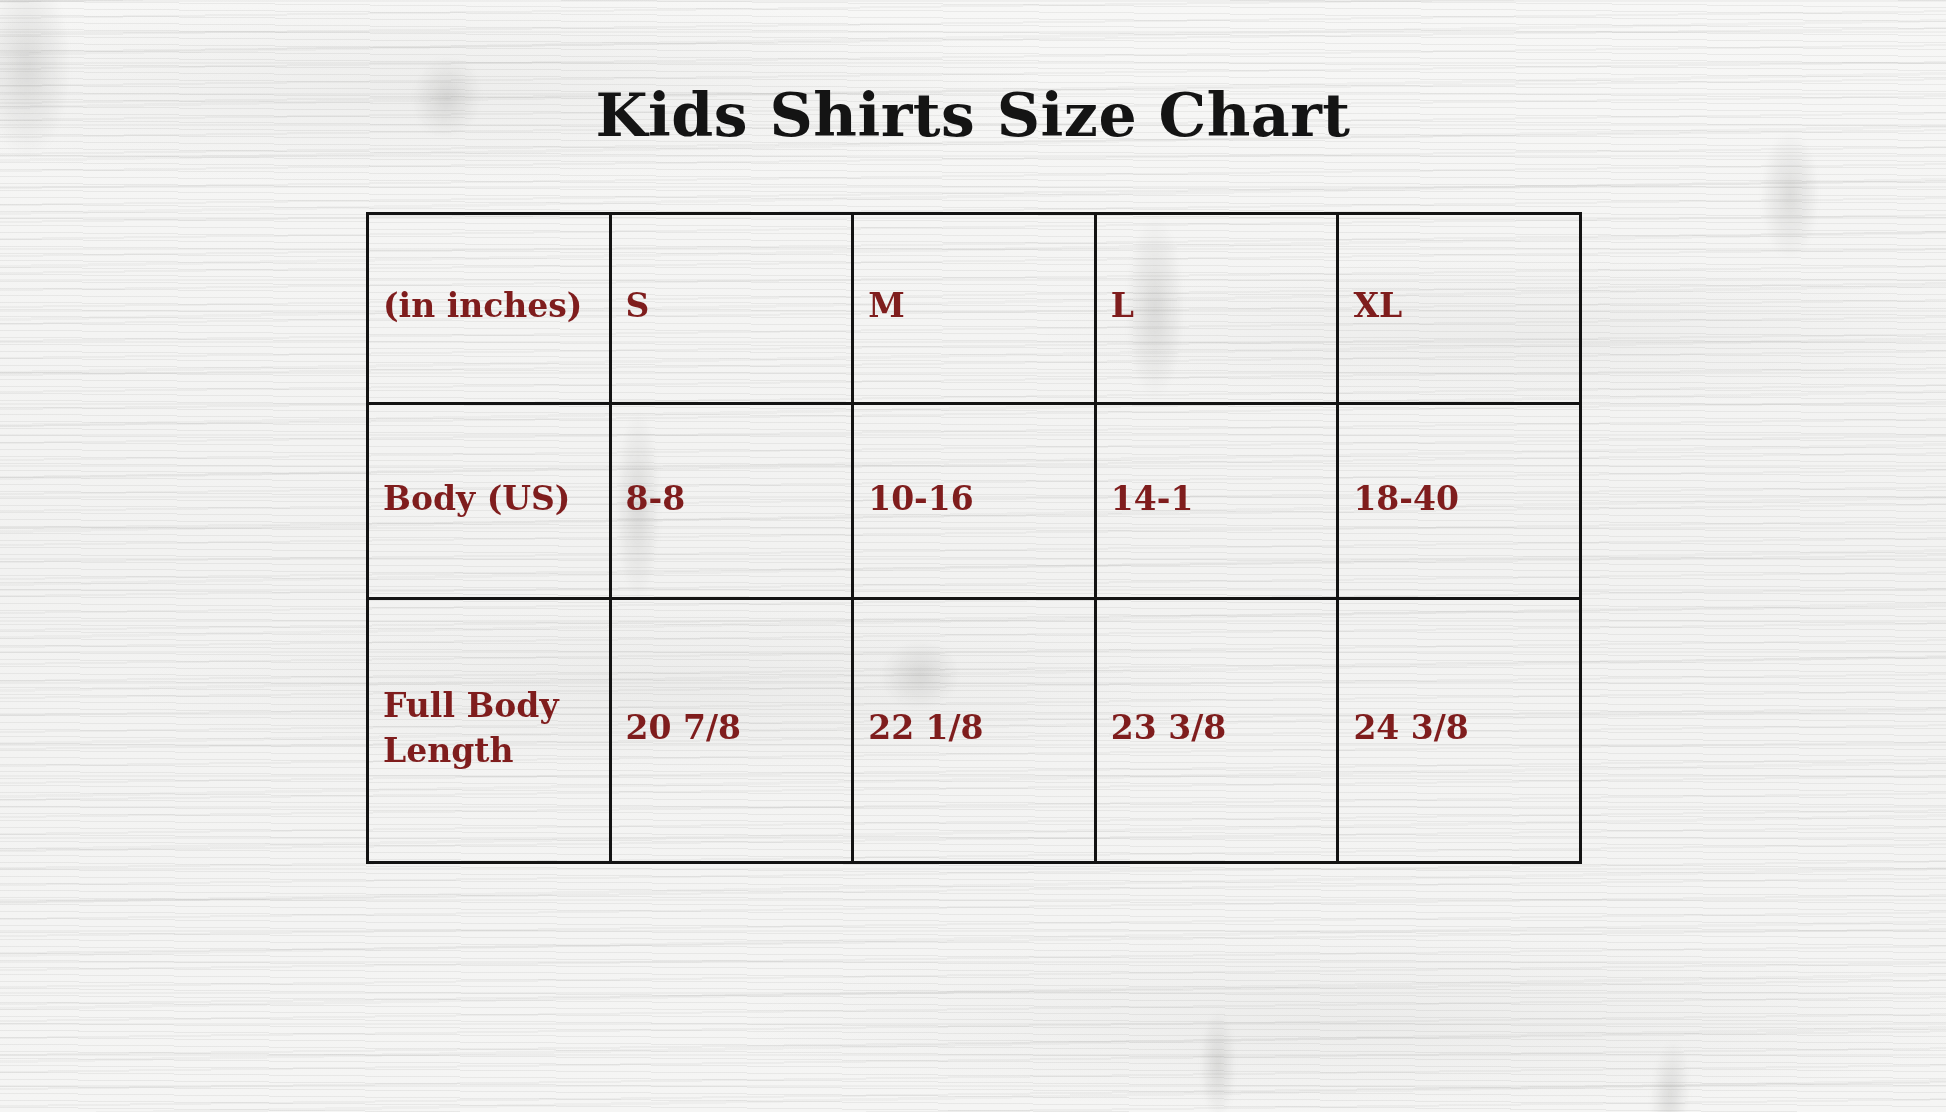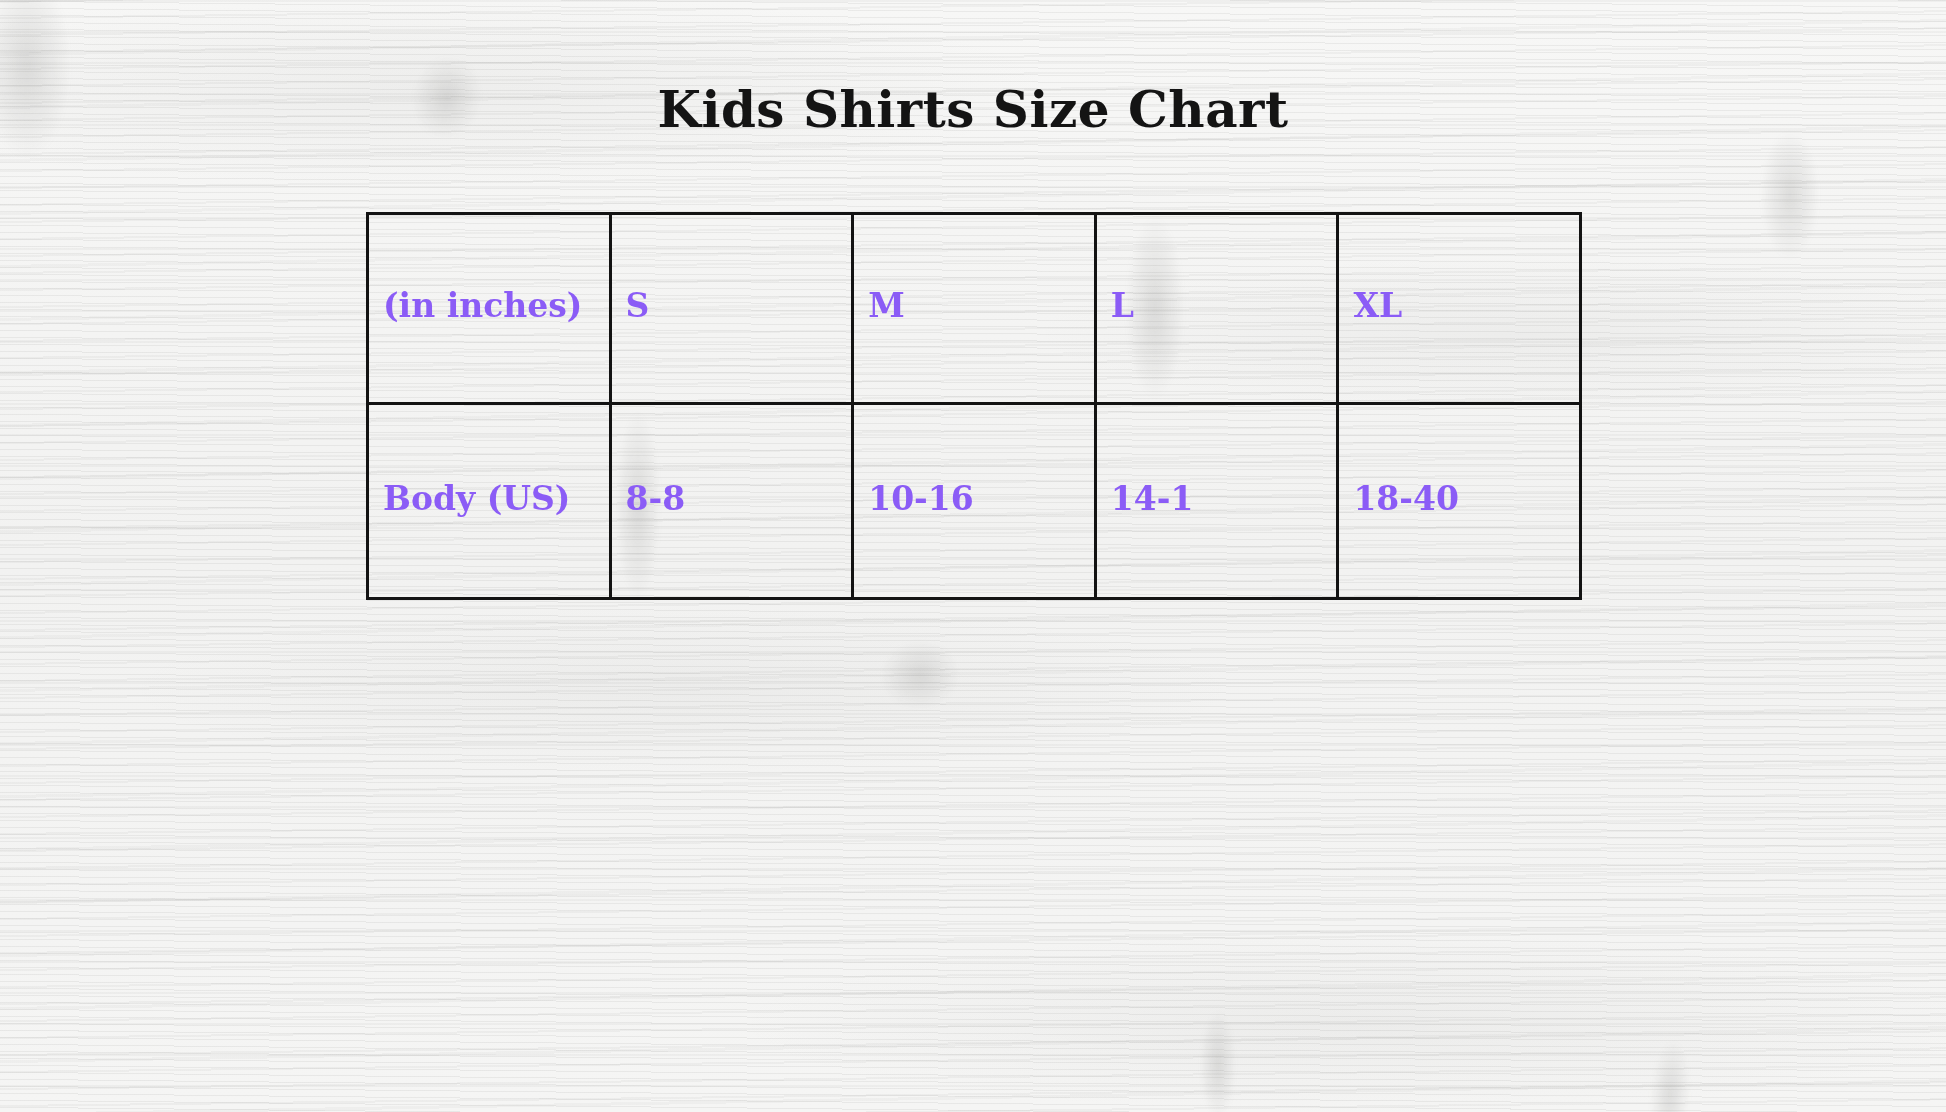--- a/index.html
+++ b/index.html
@@ -44,21 +44,21 @@
   .knot-6 { left: 1200px; top: 1010px; width: 36px;  height: 110px; }
   .knot-7 { left: 1650px; top: 1040px; width: 40px;  height: 110px; transform: rotate(4deg); }
   .knot-8 { left: 1760px; top: 130px;  width: 60px;  height: 130px; }
 
   .page-title {
     position: absolute;
     top: 80px;
     left: 0;
     right: 0;
     text-align: center;
-    font-size: 50px;
+    font-size: 60px;
     font-weight: 700;
     letter-spacing: 0.5px;
     color: #141414;
   }
 
   table.size-chart {
     position: absolute;
     left: 366px;
     top: 212px;
     width: 1216px;
@@ -66,21 +66,21 @@
     table-layout: fixed;
   }
   table.size-chart td {
     border: 3px solid #131313;
     vertical-align: middle;
     text-align: left;
     padding: 0 8px 4px 14px;
     font-size: 33px;
     font-weight: 700;
     line-height: 1.35;
-    color: #8b5cf6;
+    color: #7f1d1d;
     background: transparent;
   }
   tr.row-head   td { height: 190px; }
   tr.row-sizes  td { height: 195px; }
   tr.row-length td { height: 264px; }
   tr.row-width  td { height: 194px; }
 </style>
 </head>
 <body>
 
@@ -115,16 +115,23 @@
         <td>L</td>
         <td>XL</td>
       </tr>
       <tr class="row-sizes">
         <td>Body (US)</td>
         <td>8-8</td>
         <td>10-16</td>
         <td>14-1</td>
         <td>18-40</td>
       </tr>
+      <tr class="row-length">
+        <td>Full Body Length</td>
+        <td>20 7/8</td>
+        <td>22 1/8</td>
+        <td>23 3/8</td>
+        <td>24 3/8</td>
+      </tr>
     </tbody>
   </table>
 
 </div>
 
 </body></html>

